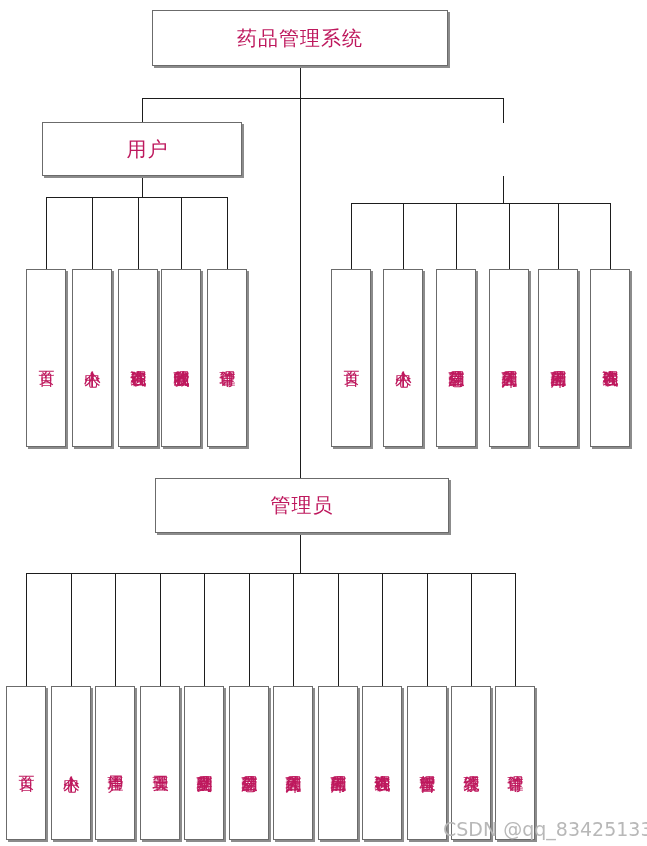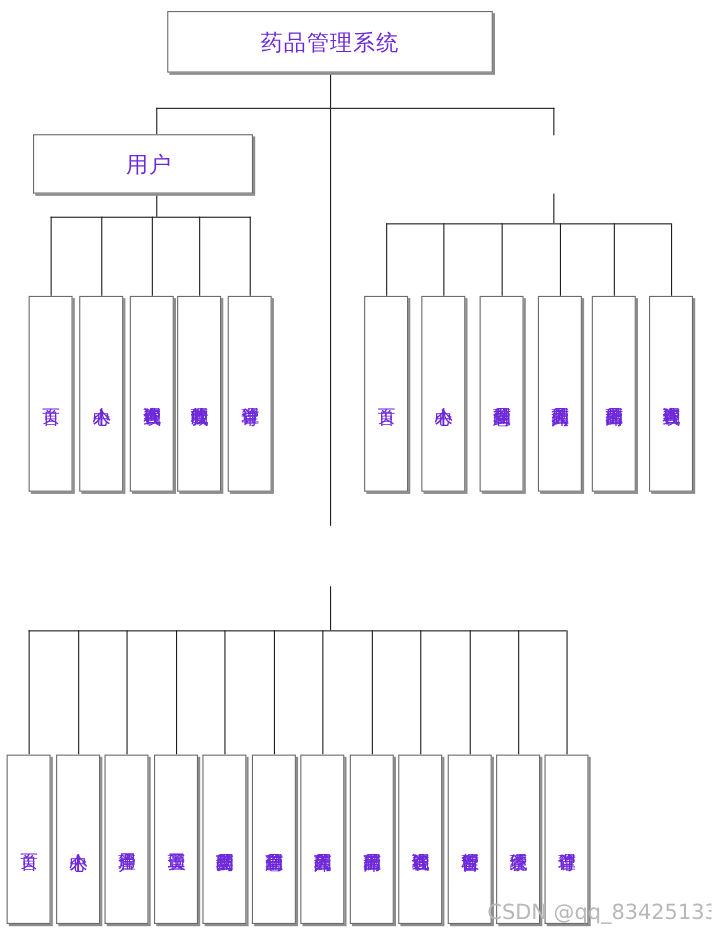--- a/index.html
+++ b/index.html
@@ -18,21 +18,21 @@
     overflow: hidden;
   }
   .box {
     position: absolute;
     box-sizing: border-box;
     border: 1px solid #6b6b6b;
     background: #ffffff;
     display: flex;
     align-items: center;
     justify-content: center;
-    color: #6d28d9;
+    color: #be185d;
     z-index: 3;
   }
   .box.shadow {
     box-shadow: 2px 2px 0 0 #8c8c8c;
   }
   .box.horiz {
     font-size: 20px;
     letter-spacing: 1px;
   }
   .box.vert {
@@ -78,21 +78,21 @@
 
   <div class="line v" style="left:300px; top:66px; height:32px;"></div>
 
   <div class="line h" style="left:142px; top:98px; width:362px;"></div>
 
   <div class="line v" style="left:142px; top:98px; height:25px;"></div>
   <div class="line v" style="left:503px; top:98px; height:25px;"></div>
 
   <div class="line v" style="left:300px; top:98px; height:380px;"></div>
 
-  <div class="box horiz shadow" style="left:30px; top:122px; width:200px; height:54px;padding-left:11px;">
+  <div class="box horiz shadow" style="left:42px; top:122px; width:200px; height:54px;padding-left:11px;">
     <span>用户</span>
   </div>
   <div class="line v" style="left:142px; top:176px; height:21px;"></div>
   <div class="line h" style="left:46px; top:197px; width:182px;"></div>
 
   <div class="line v" style="left:46px;  top:197px; height:72px;"></div>
   <div class="line v" style="left:92px;  top:197px; height:72px;"></div>
   <div class="line v" style="left:138px; top:197px; height:72px;"></div>
   <div class="line v" style="left:181px; top:197px; height:72px;"></div>
   <div class="line v" style="left:227px; top:197px; height:72px;"></div>
@@ -135,20 +135,23 @@
   <div class="box vert shadow" style="left:489px; top:269px; width:40px; height:178px;">
     <span class="vtext">药品入库管理</span>
   </div>
   <div class="box vert shadow" style="left:538px; top:269px; width:40px; height:178px;">
     <span class="vtext">药品出库管理</span>
   </div>
   <div class="box vert shadow" style="left:590px; top:269px; width:40px; height:178px;">
     <span class="vtext">在线咨询管理</span>
   </div>
 
+  <div class="box horiz shadow" style="left:155px; top:478px; width:294px; height:55px;">
+    <span>管理员</span>
+  </div>
   <div class="line v" style="left:300px; top:533px; height:40px;"></div>
   <div class="line h" style="left:26px; top:573px; width:489px;"></div>
 
   <div class="line v" style="left:26px;  top:573px; height:113px;"></div>
   <div class="line v" style="left:71px;  top:573px; height:113px;"></div>
   <div class="line v" style="left:115px; top:573px; height:113px;"></div>
   <div class="line v" style="left:160px; top:573px; height:113px;"></div>
   <div class="line v" style="left:204px; top:573px; height:113px;"></div>
   <div class="line v" style="left:249px; top:573px; height:113px;"></div>
   <div class="line v" style="left:293px; top:573px; height:113px;"></div>

